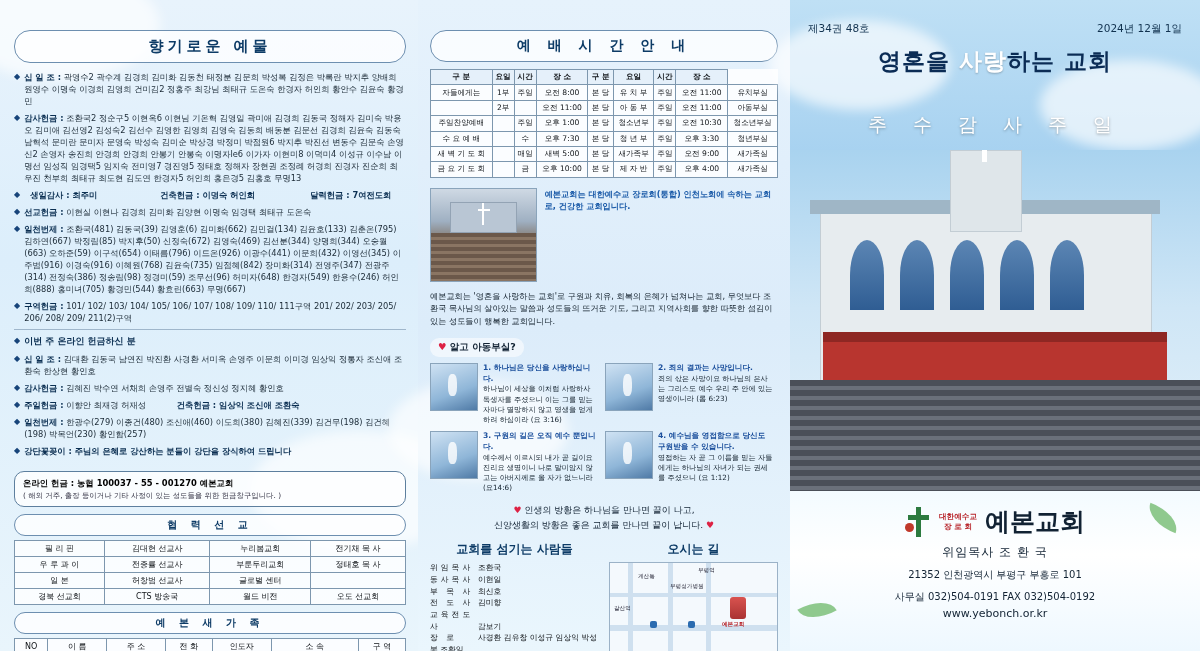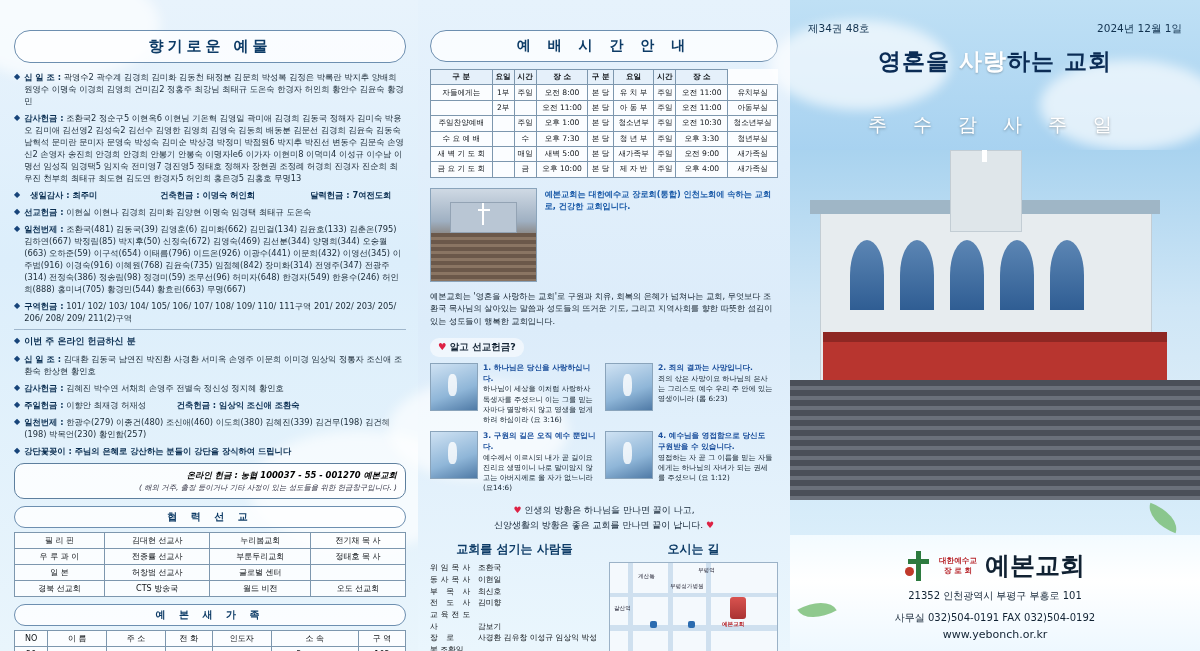--- a/index.html
+++ b/index.html
@@ -30,21 +30,21 @@
   .lt-title{font-size:15px;letter-spacing:4px;padding:6px 0;margin-bottom:8px;color:#0d3b66;}
   .blk{font-size:8.3px;line-height:1.45;color:#14181c;margin-bottom:5px;}
   .blk .hd{font-weight:bold;color:#0b2f52;white-space:nowrap;}
   .row{display:flex;gap:4px;align-items:flex-start;}
   .diamond{color:#17447a;font-size:8px;line-height:1.45;}
   .body-txt{flex:1;}
   .sub{color:#1b2a36;}
   .hr-thin{height:1px;background:#9fb6cb;margin:5px 0;}
   .offer-box{
     border:1px solid #5d7f9e;border-radius:10px;background:rgba(255,255,255,.8);
-    padding:5px 8px;font-size:8.4px;text-align:right;margin-top:6px;line-height:1.5;font-style:italic;
+    padding:5px 8px;font-size:8.4px;text-align:left;margin-top:14px;line-height:1.5;
   }
   .offer-box .l1{font-weight:bold;}
   .offer-box .l2{font-size:7.4px;color:#334;}
   
   table.tbl{border-collapse:collapse;width:100%;font-size:8px;background:rgba(255,255,255,.8);}
   table.tbl td,table.tbl th{border:1px solid #7d97ae;padding:2px 1px;text-align:center;color:#101418;font-weight:normal;}
   .tbl-cap{
     border:1px solid #6d8fb0;border-radius:14px;background:rgba(255,255,255,.8);
     text-align:center;font-weight:bold;font-size:10px;letter-spacing:5px;padding:3px 0;margin:7px 0 4px;color:#0d3b66;
   }
@@ -98,21 +98,21 @@
   .church-img{position:absolute;left:0;right:0;top:150px;height:350px;overflow:hidden;background:linear-gradient(180deg,#a9d3ef 0%,#cfe6f6 45%,#e6f2fa 100%);}
   .bld{position:absolute;background:#e7ecef;border:1px solid #c3cdd4;}
   .roof{position:absolute;background:#9fb6c6;}
   .window{position:absolute;background:linear-gradient(180deg,#5c86b4,#2f5d93);border-radius:50% 50% 0 0;}
   .steeple{position:absolute;background:#dfe6ea;border:1px solid #c3cdd4;}
   .cross-r{position:absolute;background:#fff;}
   .crowd{position:absolute;left:0;right:0;bottom:0;height:120px;
     background:repeating-linear-gradient(180deg,#4a4f58 0 6px,#6a707a 6px 10px);}
   .stage-r{position:absolute;left:8%;right:8%;bottom:112px;height:46px;background:#b8352f;}
   .stage-r:after{content:"";position:absolute;left:0;right:0;top:-10px;height:10px;background:#8e2723;}
-  .r-bottom{position:absolute;left:0;right:0;bottom:0;height:116px;background:linear-gradient(180deg,#f3fbff 0%,#ffffff 40%,#eef8ff 100%);}
+  .r-bottom{position:absolute;left:0;right:0;bottom:0;height:160px;background:linear-gradient(180deg,#f3fbff 0%,#ffffff 40%,#eef8ff 100%);}
   .logo-row{display:flex;align-items:center;justify-content:center;gap:8px;margin-top:14px;}
   .logo-mark{width:26px;height:30px;position:relative;}
   .logo-mark .v{position:absolute;left:11px;top:0;width:5px;height:30px;background:#2c7a3f;}
   .logo-mark .h{position:absolute;left:3px;top:8px;width:21px;height:5px;background:#2c7a3f;}
   .logo-mark .d{position:absolute;left:0;top:16px;width:9px;height:9px;background:#c0392b;border-radius:50%;}
   .denom{font-size:7.6px;line-height:1.25;color:#b8272d;font-weight:bold;text-align:center;}
   .church-name{font-size:25px;font-weight:bold;color:#123;}
   .pastor{font-size:12px;color:#123;text-align:center;margin-top:6px;letter-spacing:1px;}
   .addr{font-size:10px;color:#123;text-align:center;margin-top:6px;line-height:1.6;}
   .url{font-size:11px;color:#123;text-align:center;margin-top:2px;}
@@ -388,21 +388,21 @@
         </div>
         <div class="intro" style="margin-top:10px;">
           <span class="em2">예본교회는 대한예수교 장로회(통합) 인천노회에 속하는 교회로, 건강한 교회입니다.</span>
         </div>
       </div>
 
       <div class="intro">예본교회는 '영혼을 사랑하는 교회'로 구원과 치유, 회복의 은혜가 넘쳐나는 교회, 무엇보다 조환국 목사님의 살아있는 말씀과 성도들의 뜨거운 기도, 그리고 지역사회를 향한 따뜻한 섬김이 있는 성도들이 행복한 교회입니다.</div>
 
       <div class="know-head">
         <span class="heart">♥</span>
-        <span>알고 선교헌금?</span>
+        <span>알고 아동부실?</span>
       </div>
 
       <div class="cards" id="cards">
           <div class="card">
             <div class="ci"></div>
             <div class="ct"><b>1. 하나님은 당신을 사랑하십니다.</b><div>하나님이 세상을 이처럼 사랑하사 독생자를 주셨으니 이는 그를 믿는 자마다 멸망하지 않고 영생을 얻게 하려 하심이라 (요 3:16)</div></div>
           </div>
           <div class="card">
             <div class="ci"></div>
             <div class="ct"><b>2. 죄의 결과는 사망입니다.</b><div>죄의 삯은 사망이요 하나님의 은사는 그리스도 예수 우리 주 안에 있는 영생이니라 (롬 6:23)</div></div>
@@ -494,20 +494,21 @@
           <div class="v"></div>
             <div class="h"></div>
             <div class="d"></div>
         </div>
         <div class="denom">
           <div>대한예수교</div>
           <div>장 로 회</div>
         </div>
         <div class="church-name">예본교회</div>
       </div>
+      <div class="pastor">위임목사  조  환  국</div>
       <div class="addr">21352 인천광역시 부평구 부흥로 101</div>
       <div class="addr">사무실 032)504-0191 FAX 032)504-0192</div>
       <div class="url">www.yebonch.or.kr</div>
     </div>
 
     <div class="leaf" style="left:356px;top:508px;transform:rotate(20deg)"></div>
     <div class="leaf" style="left:10px;top:600px;transform:rotate(-30deg)"></div>
   </div>
 </div>
 

